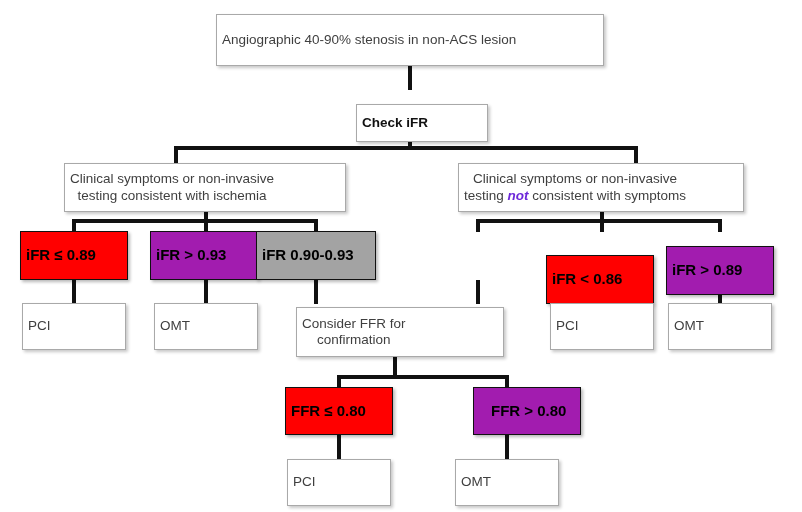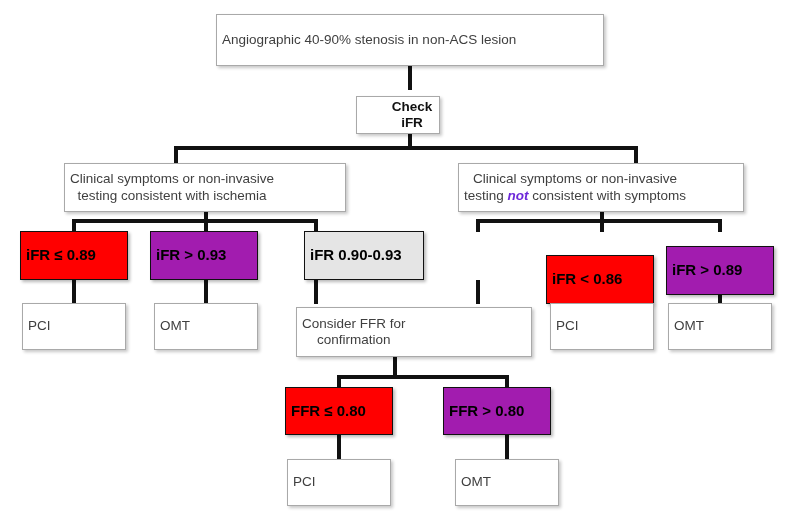--- a/index.html
+++ b/index.html
@@ -31,21 +31,21 @@
   .plain.bold{ color:#111111; font-weight:bold; }
   .chip{
     border:1px solid #111111;
     color:#000000;
     font-size:15px;
     font-weight:bold;
     box-shadow:2px 2px 3px rgba(0,0,0,0.28);
   }
   .chip.red{ background:#ff0000; }
   .chip.green{ background:#a21caf; }
-  .chip.amber{ background:#e5e5e5;margin-left:48px; }
+  .chip.amber{ background:#a3a3a3; }
   .ital{ font-style:italic; font-weight:bold; color:#6d28d9; }
   .edge{ position:absolute; background:#111111; z-index:1; }
   .vline{ width:4px; }
   .hline{ height:4px; }
   .txt{ display:block; padding:0 5px; }
 </style>
 </head>
 <body>
 
 <div id="canvas">
@@ -81,21 +81,21 @@
   <div class="edge vline" style="left:337px;top:375px;width:4px;height:13px;"></div>
   <div class="edge vline" style="left:505px;top:375px;width:4px;height:13px;"></div>
 
   <div class="edge vline" style="left:337px;top:435px;width:4px;height:24px;"></div>
   <div class="edge vline" style="left:505px;top:435px;width:4px;height:24px;"></div>
 
   <div class="node plain" style="left:216px;top:14px;width:388px;height:52px;">
     <span class="txt">Angiographic 40-90% stenosis in non-ACS lesion</span>
   </div>
 
-  <div class="node plain bold" style="left:356px;top:96px;width:84px;height:38px;padding-left:28px;">
+  <div class="node plain bold" style="left:356px;top:104px;width:132px;height:38px;">
     <span class="txt">Check iFR</span>
   </div>
 
   <div class="node plain" style="left:64px;top:163px;width:282px;height:49px;">
     <span class="txt">
       <span>Clinical symptoms or non-invasive</span><br>
       <span>testing consistent with ischemia</span>
     </span>
   </div>
 
@@ -129,31 +129,31 @@
   <div class="node plain" style="left:154px;top:303px;width:104px;height:47px;">
     <span class="txt">OMT</span>
   </div>
   <div class="node plain" style="left:550px;top:303px;width:104px;height:47px;">
     <span class="txt">PCI</span>
   </div>
   <div class="node plain" style="left:668px;top:303px;width:104px;height:47px;">
     <span class="txt">OMT</span>
   </div>
 
-  <div class="node plain" style="left:296px;top:307px;width:236px;height:50px;">
+  <div class="node plain" style="left:296px;top:307px;width:208px;height:50px;">
     <span class="txt">
       <span>Consider FFR for</span><br>
       <span>confirmation</span>
     </span>
   </div>
 
   <div class="node chip red" style="left:285px;top:387px;width:108px;height:48px;">
     <span class="txt">FFR ≤ 0.80</span>
   </div>
-  <div class="node chip green" style="left:443px;top:387px;width:108px;height:48px;">
+  <div class="node chip green" style="left:473px;top:387px;width:108px;height:48px;padding-left:12px;">
     <span class="txt">FFR &gt; 0.80</span>
   </div>
 
   <div class="node plain" style="left:287px;top:459px;width:104px;height:47px;">
     <span class="txt">PCI</span>
   </div>
   <div class="node plain" style="left:455px;top:459px;width:104px;height:47px;">
     <span class="txt">OMT</span>
   </div>
 

